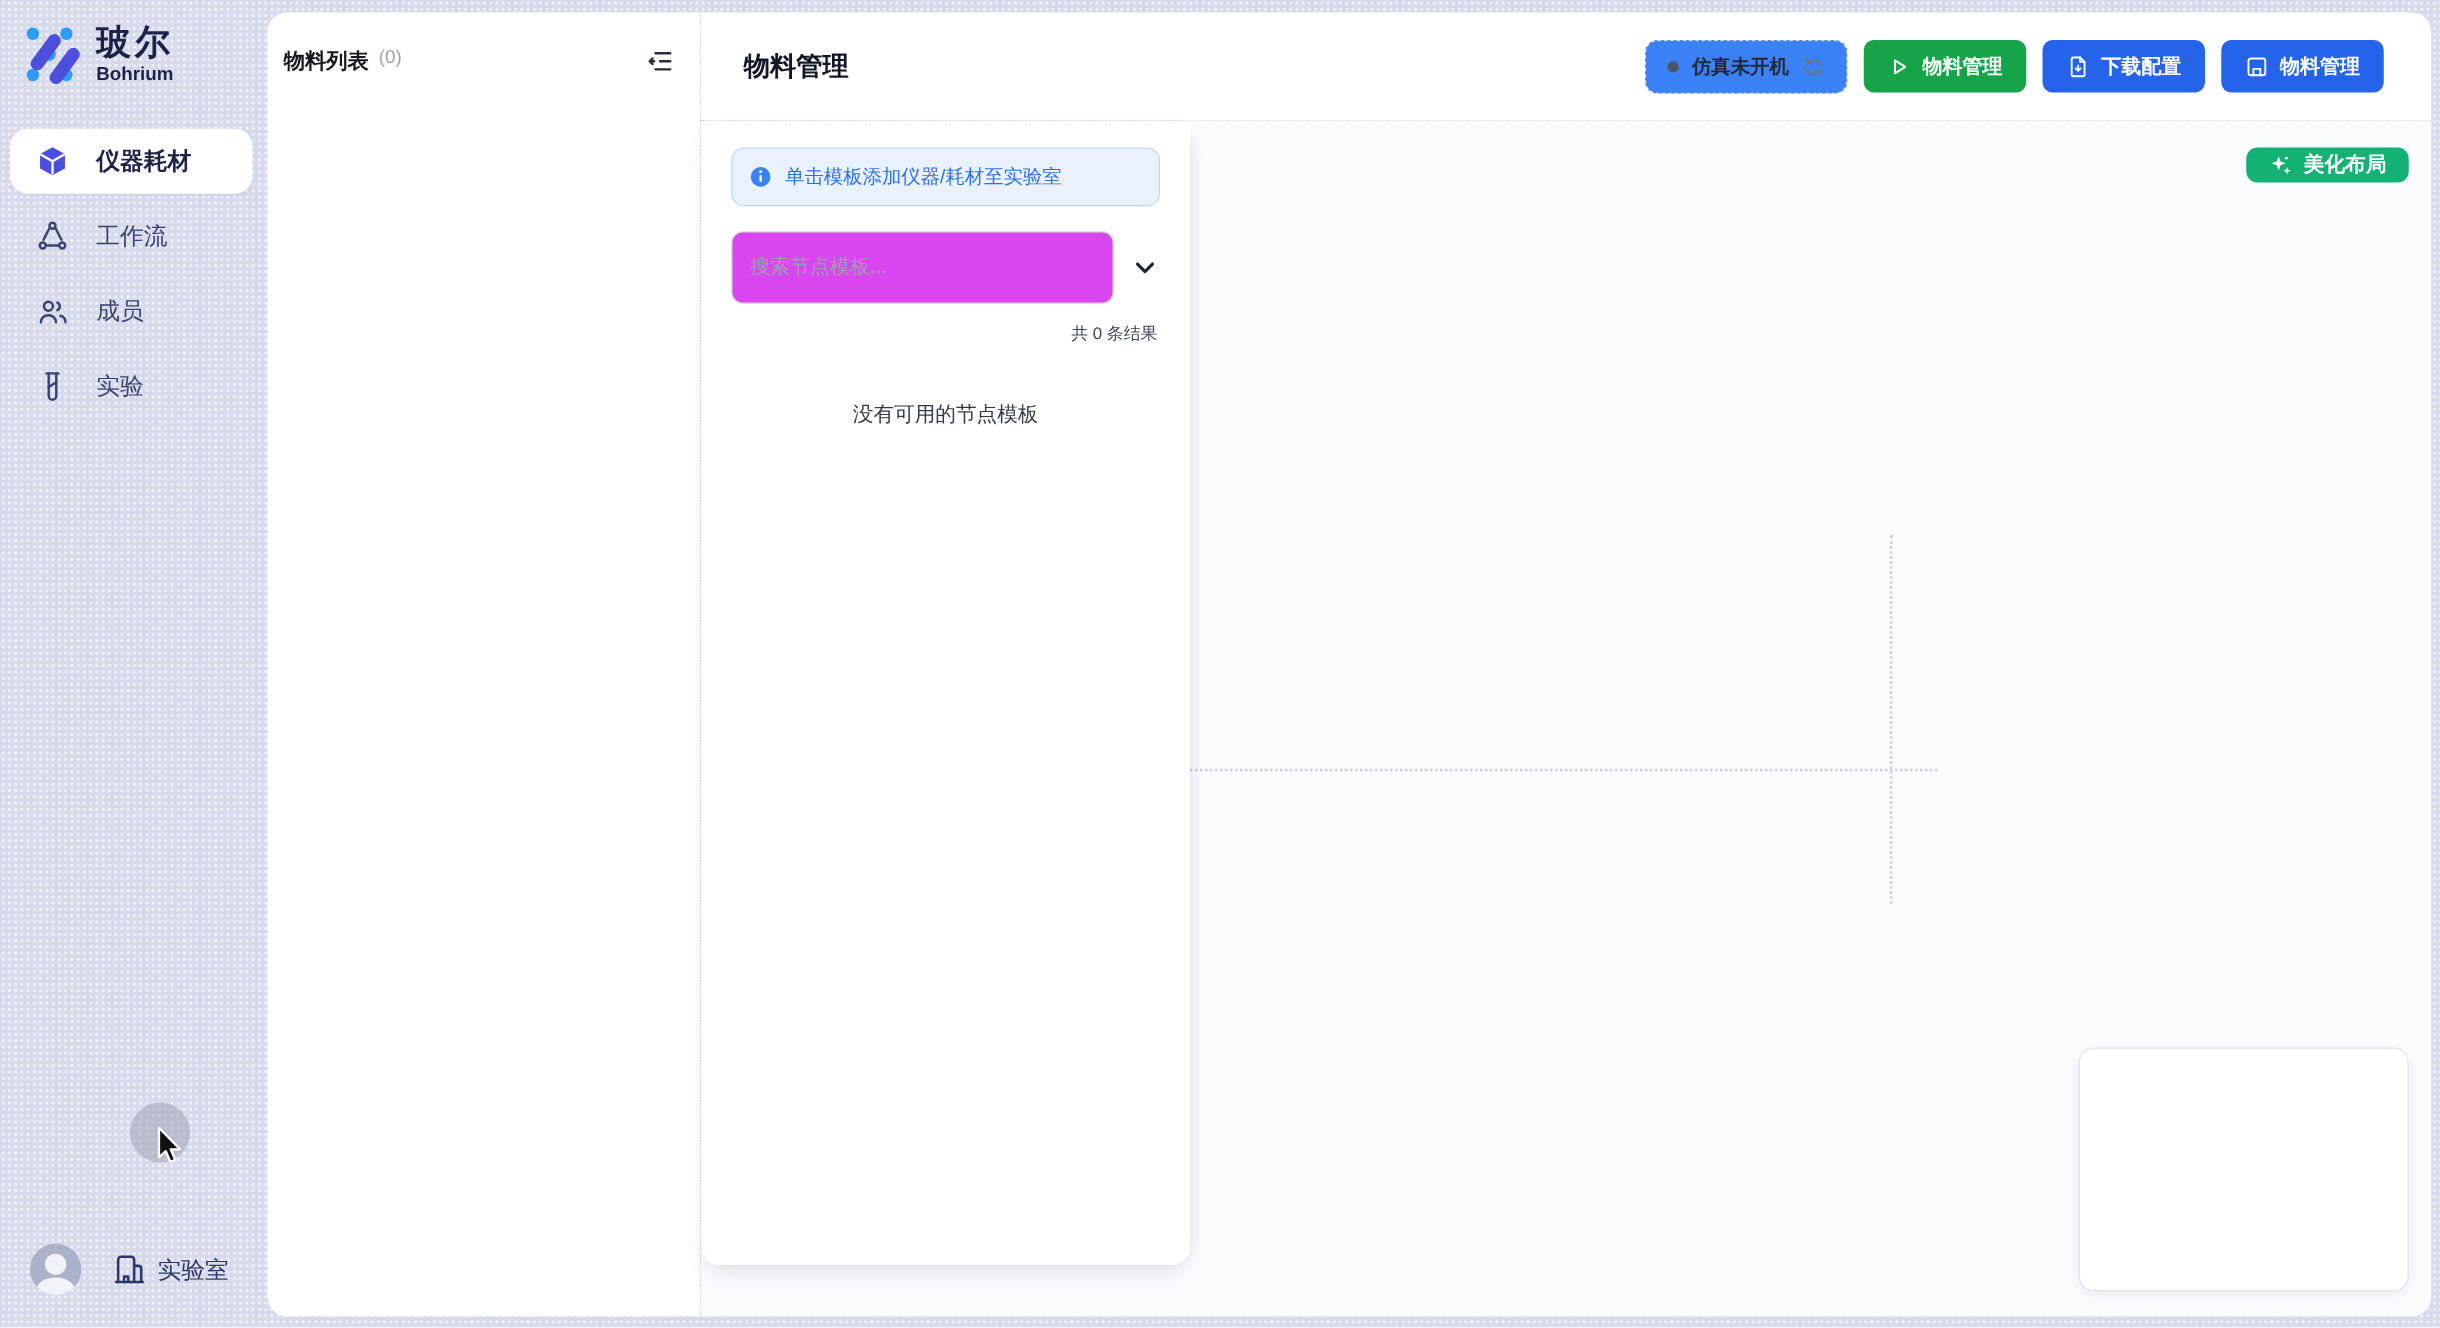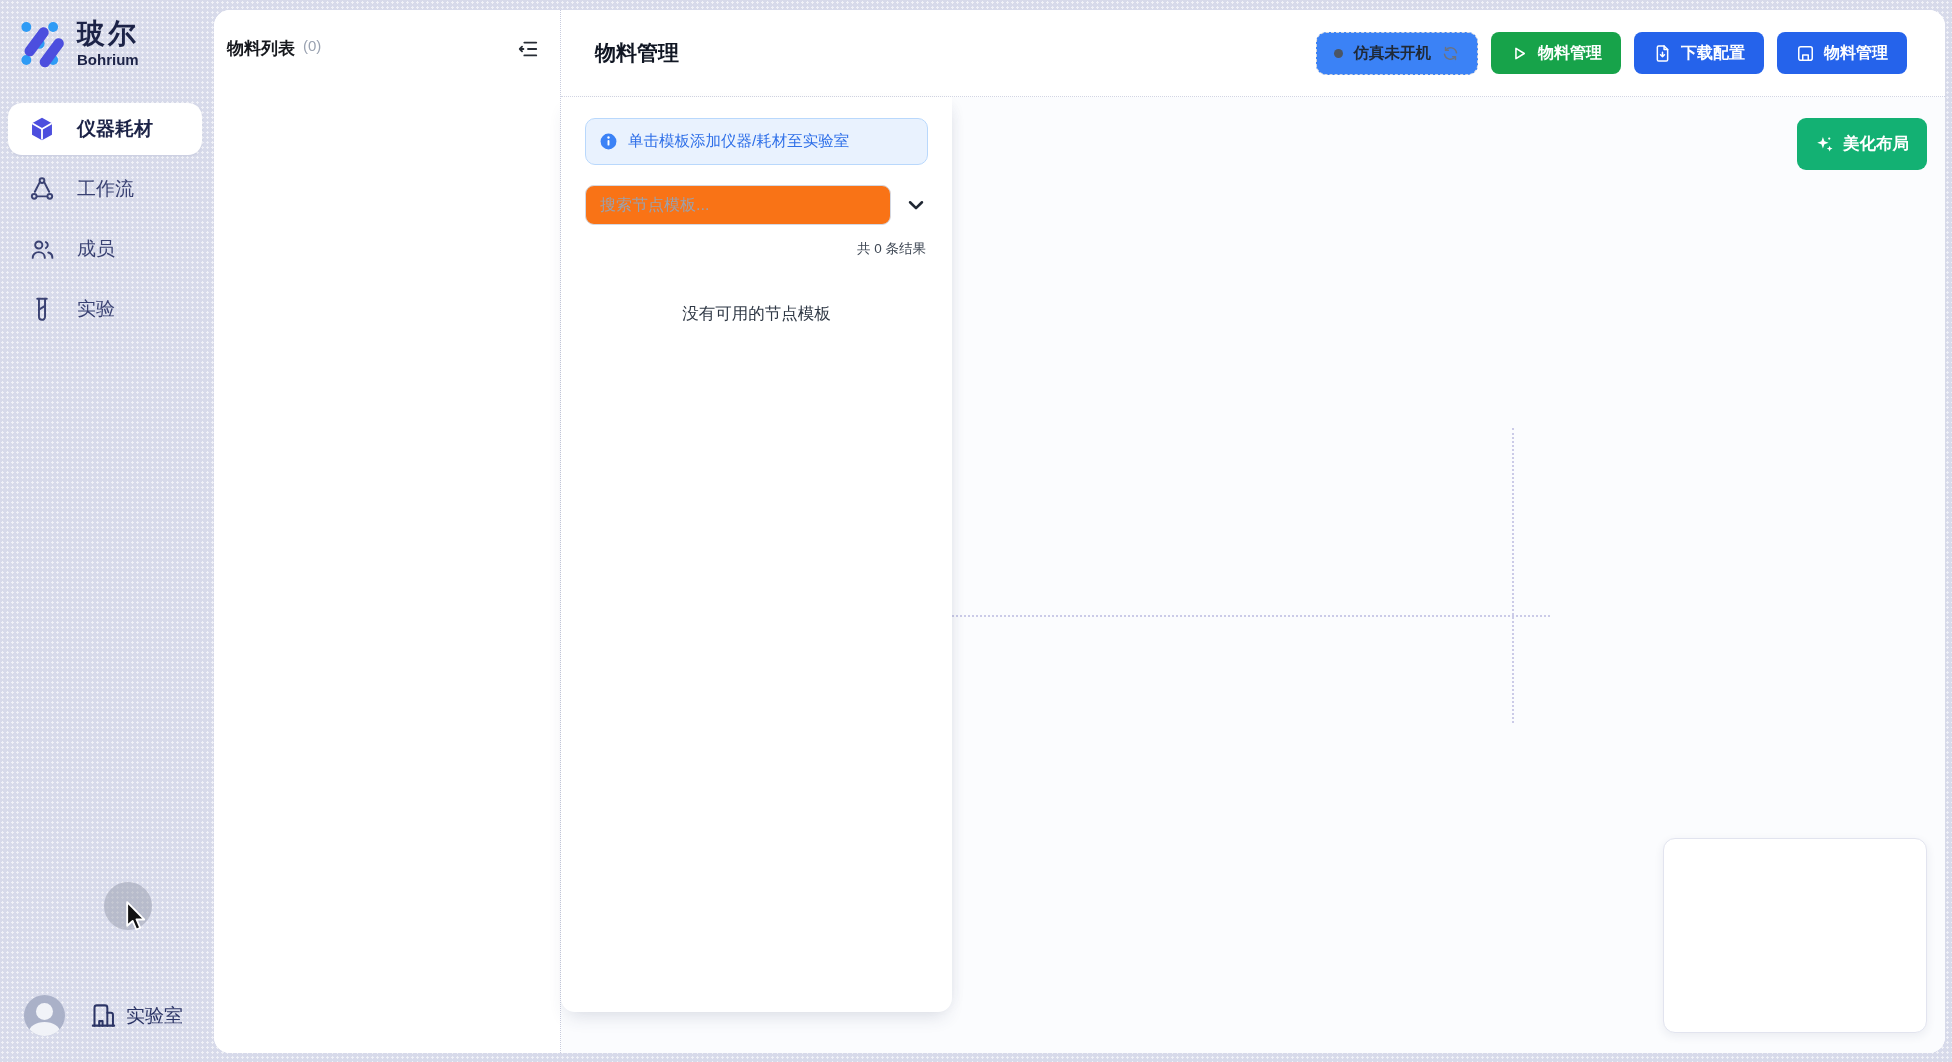--- a/index.html
+++ b/index.html
@@ -58,43 +58,43 @@
 
   .btn { display:flex; align-items:center; gap:9px; height:42px; padding:0 19px;
     border:none; border-radius:8px; color:#fff; font-size:16px; font-weight:600;
     font-family:inherit; cursor:pointer; }
   .btn-green { background:#17a34a; }
   .btn-blue  { background:#2563eb;justify-content:space-between; }
 
   
   .canvas { position:absolute; left:0; top:87px; right:0; bottom:0; background:#fbfcfe; }
 
-  .beautify-btn { position:absolute; top:21px; right:18px; height:52px; padding:0 18px;
+  .beautify-btn { position:absolute; top:21px; right:18px; height:28px; padding:0 18px;
     display:flex; align-items:center; gap:9px; background:#13b173; border:none; border-radius:9px;
     color:#fff; font-size:16.5px; font-weight:600; font-family:inherit; cursor:pointer; }
 
   .guide-h { position:absolute; left:391px; top:518px; width:598px; height:0;
     border-top:2px dotted #cbcbe8; }
   .guide-v { position:absolute; left:951px; top:331px; width:0; height:295px;
     border-left:2px dotted #cbcbe8; }
 
   .minimap { position:absolute; right:18px; bottom:20px; width:264px; height:195px;
     background:#fff; border:1px solid #e2e4ef; border-radius:12px;
     box-shadow:0 3px 10px rgba(40,50,90,.08); cursor:pointer; }
 
   
   .template-panel { position:absolute; left:0; top:87px; width:391px; height:915px;
     background:#fff; border-radius:0 0 14px 14px; padding:21px 24px;
     box-shadow:0 10px 18px -6px rgba(50,60,100,.16), 8px 0 16px -10px rgba(50,60,100,.10); }
   .info-banner { display:flex; align-items:center; gap:10px; width:100%; min-height:47px;
     background:#e9f2fe; border:1px solid #b9d8fc; border-radius:10px; padding:10px 13px;
     color:#2e6fe8; font-size:15.5px; }
   .search-row { display:flex; align-items:center; gap:13px; margin-top:20px; }
-  .search-input { flex:1; height:40px; border:1px solid #d4d8e2; border-radius:9px;
-    padding:12px 14px; font-size:16px; color:#333a46; font-family:inherit; background:#f97316; outline:none; }
+  .search-input { flex:1; height:58px; border:1px solid #d4d8e2; border-radius:9px;
+    padding:12px 14px; font-size:16px; color:#333a46; font-family:inherit; background:#d946ef; outline:none; }
   .search-input::placeholder { color:#9aa1ae; }
   .filter-toggle { width:24px; height:24px; color:#1f2733; cursor:pointer; display:flex; align-items:center; justify-content:center; }
   .result-count { margin-top:15px; text-align:right; padding-right:2px; color:#3e4754; font-size:13.5px; }
   .empty-text { margin-top:45px; text-align:center; color:#2f3845; font-size:16.5px; }
 
   
   .cursor-halo { position:absolute; left:104px; top:882px; width:48px; height:48px;
     border-radius:50%; background:rgba(148,153,170,.48); pointer-events:none; }
   .cursor-arrow { position:absolute; left:125px; top:901px; pointer-events:none; }
 </style>

